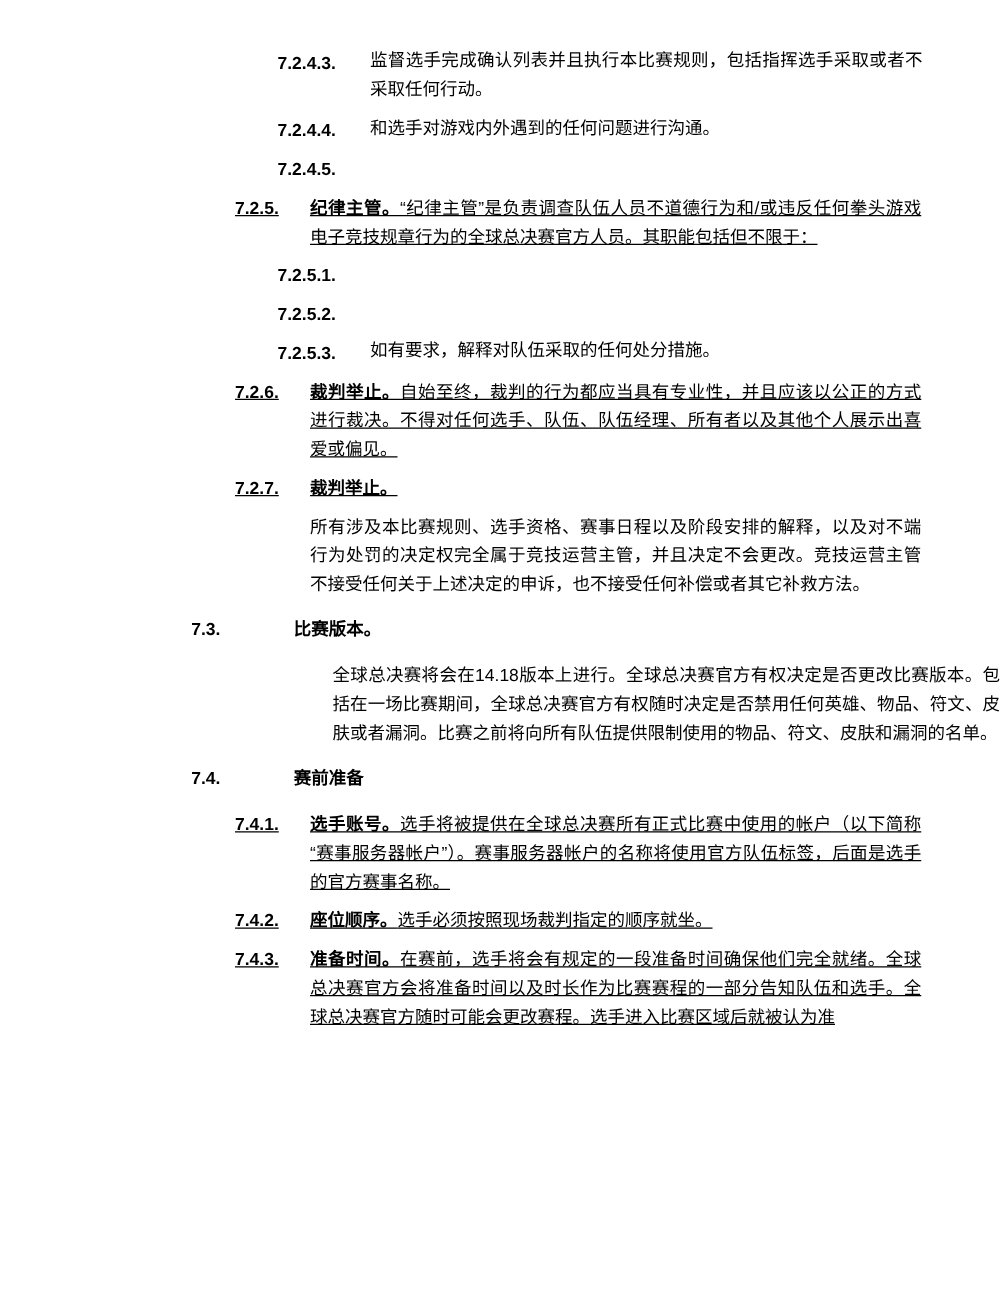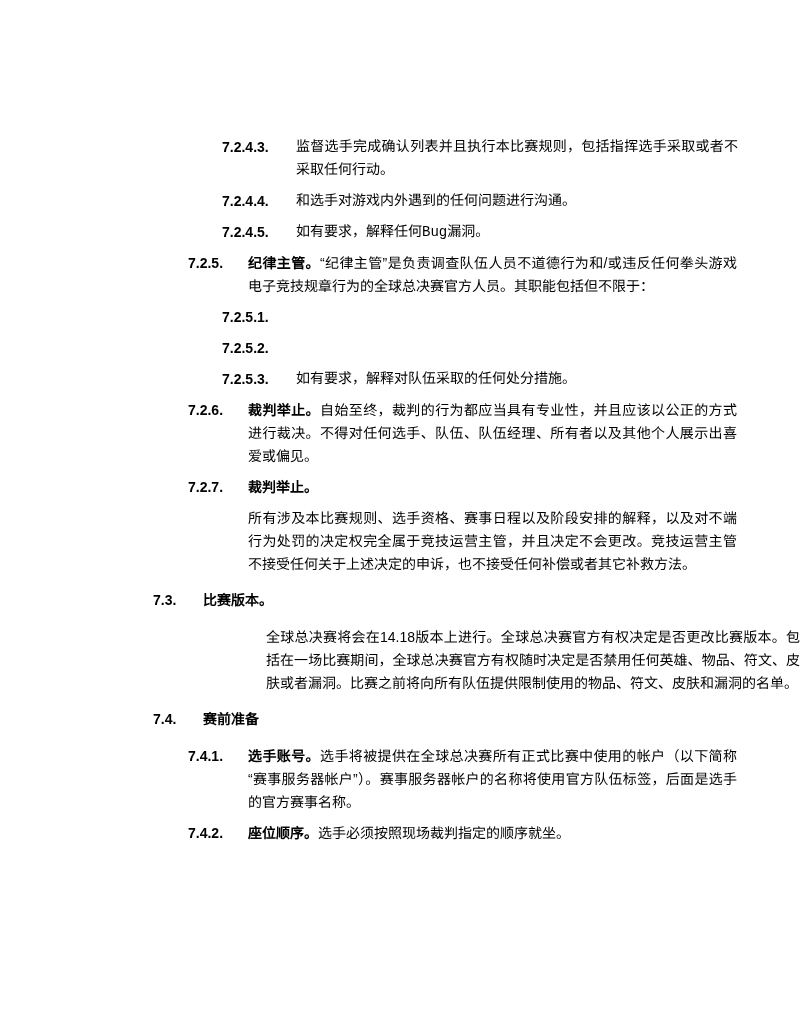--- a/index.html
+++ b/index.html
@@ -10,24 +10,23 @@
   .page {
     position: relative;
     width: 800px;
     height: 1035px;
     background: #ffffff;
     overflow: hidden;
     font-family: "Liberation Sans", "DejaVu Sans", sans-serif;
     color: #000000;
   }
   .doc-body {
-    padding-top: 88px;
+    padding-top: 39px;
     font-size: 14px;
     line-height: 23px;
-    margin-top: 48px;
   }
   .row {
     display: flex;
     align-items: flex-start;
     margin-bottom: 8px;
   }
   .num {
     flex: none;
     font-weight: 700;
     white-space: nowrap;
@@ -36,35 +35,36 @@
     text-align: justify;
   }
   .lead {
     font-weight: 700;
   }
   
   .clause.l4 { margin-left: 222px; }
   .clause.l4 .num { width: 74px; }
   .clause.l4 .body { width: 442px; font-family: Liberation Mono, monospace; }
   
-  .clause.l3 { margin-left: 188px; }
+  .clause.l3 { margin-left: 188px; text-decoration: underline; }
   .clause.l3 .num { width: 60px; }
   .clause.l3 .body { width: 489px; }
   
   .para.p3 { margin-left: 248px; }
   .para.p3 .body { width: 489px; }
   .para.p2 { margin-left: 203px; justify-content: flex-end; }
   .para.p2 .body { width: 534px; }
   
   .heading.l2 {
     margin-left: 153px;
     margin-top: 11px;
     margin-bottom: 13px;
     align-items: baseline;
     line-height: 26px;
+    gap: 32px;
   }
   .heading.l2 .num {
     width: 50px;
     font-size: 14px;
   }
   .heading.l2 .h2text {
     font-size: 14px;
     font-weight: 700;
   }
 </style>
@@ -76,21 +76,20 @@
       <div class="row clause l4">
         <span class="num">7.2.4.3.</span>
         <div class="body"><span class="txt">监督选手完成确认列表并且执行本比赛规则，包括指挥选手采取或者不采取任何行动。</span></div>
       </div>
       <div class="row clause l4">
         <span class="num">7.2.4.4.</span>
         <div class="body"><span class="txt">和选手对游戏内外遇到的任何问题进行沟通。</span></div>
       </div>
       <div class="row clause l4">
         <span class="num">7.2.4.5.</span>
-        <div class="body"><span class="txt">如有要求，解释任何Bug漏洞。</span></div>
       </div>
       <div class="row clause l3">
         <span class="num">7.2.5.</span>
         <div class="body"><span class="lead">纪律主管。</span><span class="txt">“纪律主管”是负责调查队伍人员不道德行为和/或违反任何拳头游戏电子竞技规章行为的全球总决赛官方人员。其职能包括但不限于：</span></div>
       </div>
       <div class="row clause l4">
         <span class="num">7.2.5.1.</span>
       </div>
       <div class="row clause l4">
         <span class="num">7.2.5.2.</span>
@@ -122,14 +121,18 @@
         <span class="h2text">赛前准备</span>
       </div>
       <div class="row clause l3">
         <span class="num">7.4.1.</span>
         <div class="body"><span class="lead">选手账号。</span><span class="txt">选手将被提供在全球总决赛所有正式比赛中使用的帐户（以下简称“赛事服务器帐户”）。赛事服务器帐户的名称将使用官方队伍标签，后面是选手的官方赛事名称。</span></div>
       </div>
       <div class="row clause l3">
         <span class="num">7.4.2.</span>
         <div class="body"><span class="lead">座位顺序。</span><span class="txt">选手必须按照现场裁判指定的顺序就坐。</span></div>
       </div>
+      <div class="row clause l3">
+        <span class="num">7.4.3.</span>
+        <div class="body"><span class="lead">准备时间。</span><span class="txt">在赛前，选手将会有规定的一段准备时间确保他们完全就绪。全球总决赛官方会将准备时间以及时长作为比赛赛程的一部分告知队伍和选手。全球总决赛官方随时可能会更改赛程。选手进入比赛区域后就被认为准</span></div>
+      </div>
     </div>
 </div>
 
 </body></html>

